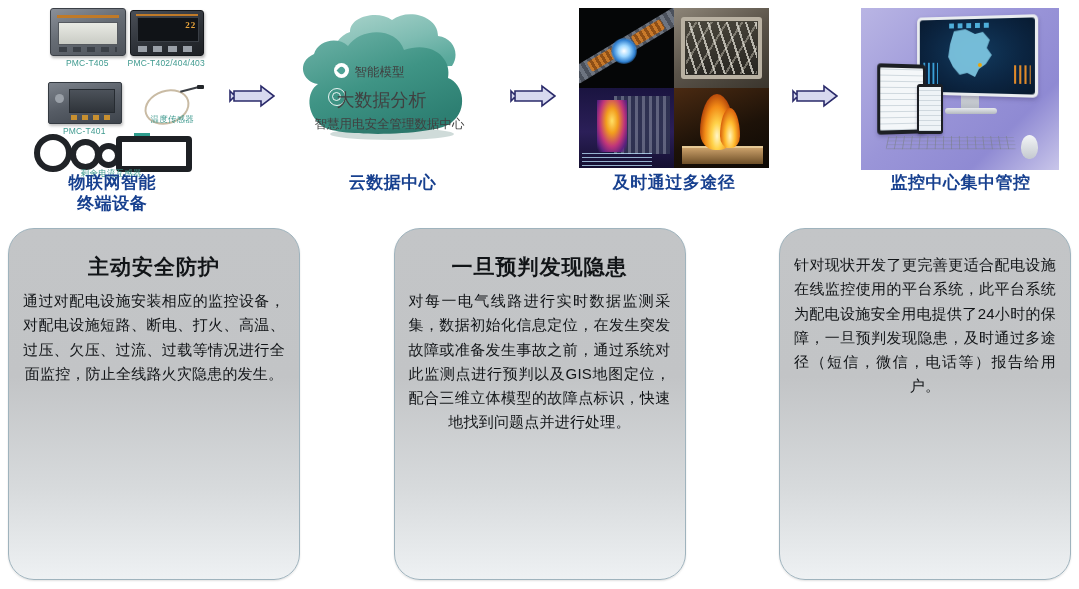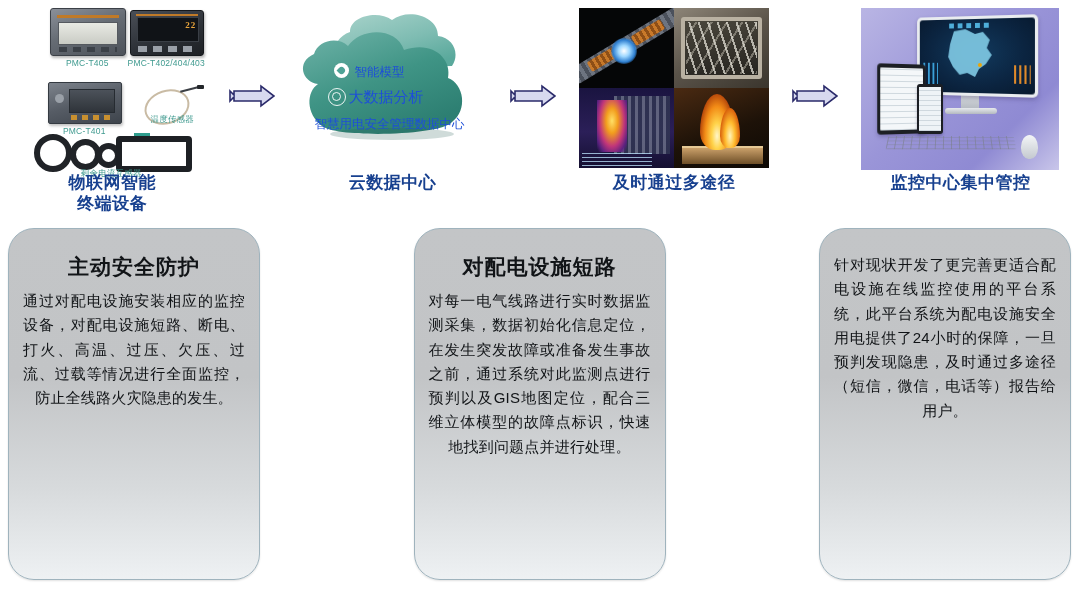--- a/index.html
+++ b/index.html
@@ -135,25 +135,25 @@
     position: absolute; left: 82px; top: 4px; width: 64px; height: 24px;
     border: 6px solid #1d2024; border-radius: 4px;
   }
   .ct-rect:after {
     content:""; position:absolute; left:12px; top:-9px; width:16px; height:3px; background:#2f9d8e;
   }
 
   
   .cloud { position: relative; width: 200px; height: 160px; margin-top: 10px; }
   .cloud-txt {
-    position: absolute; color: #1d4ed8; white-space: nowrap;
+    position: absolute; color: #404040; white-space: nowrap;
     font-weight: 500;
   }
   .c-line1 { left: 62px; top: 54px; font-size: 12.5px; }
-  .c-line2 { left: 56px; top: 78px; font-size: 15px; }
+  .c-line2 { left: 44px; top: 78px; font-size: 18px; }
   .c-line3 { left: 22px; top: 106px; font-size: 12.5px; }
   .c-icon { position:absolute; border-radius:50%; }
   .c-icon-1 { left:42px; top:53px; width:15px; height:15px; background:#ffffff; }
   .c-icon-1:after{ content:""; position:absolute; left:4px; top:3.5px; width:7px; height:7px;
     background:#4fa396; border-radius: 50% 50% 50% 0; transform: rotate(45deg); }
   .c-icon-2 { left:36px; top:78px; width:16px; height:16px; border:1.6px solid rgba(255,255,255,.9); }
   .c-icon-2:after{ content:""; position:absolute; left:3px; top:3px; width:7px; height:7px;
     border:1.4px solid rgba(255,255,255,.9); border-radius:50%; }
 
   
@@ -309,21 +309,21 @@
   .tc4 { width: 245px; }
 
   
   .cards {
     position: absolute; left: 0; top: 228px;
     width: 1079px; height: 358px;
     display: flex; justify-content: space-between;
     padding: 0 8px; box-sizing: border-box;
   }
   .card {
-    width: 252px; height: 352px;
+    width: 292px; height: 352px;
     border: 1px solid #9fb3bd;
     border-radius: 26px;
     background: linear-gradient(180deg,#c3c5c7 0%,#c2c4c6 42%,#d7dadc 74%,#eef1f3 100%);
     box-shadow: 0 1px 2px rgba(0,0,0,.12);
     box-sizing: border-box;
     padding: 24px 14px 10px 14px;
     display: flex; flex-direction: column; align-items: center;
   }
   .card-title {
     font-size: 21px; font-weight: bold; color: #111417;
@@ -510,21 +510,21 @@
 
   <div class="cards">
 
     <div class="card">
       <div class="card-title">主动安全防护</div>
       <div class="card-body">通过对配电设施安装相应的监控设备，对配电设施短路、断电、打火、高温、过压、欠压、过流、过载等情况进行全面监控，防止全线路火灾隐患的发生。</div>
     </div>
 
 
     <div class="card">
-      <div class="card-title">对配电设施短路</div>
+      <div class="card-title">一旦预判发现隐患</div>
       <div class="card-body">对每一电气线路进行实时数据监测采集，数据初始化信息定位，在发生突发故障或准备发生事故之前，通过系统对此监测点进行预判以及GIS地图定位，配合三维立体模型的故障点标识，快速地找到问题点并进行处理。</div>
     </div>
 
     <div class="card">
       <div class="card-body">针对现状开发了更完善更适合配电设施在线监控使用的平台系统，此平台系统为配电设施安全用电提供了24小时的保障，一旦预判发现隐患，及时通过多途径（短信，微信，电话等）报告给用户。</div>
     </div>
   </div>
 
 </div>
 

